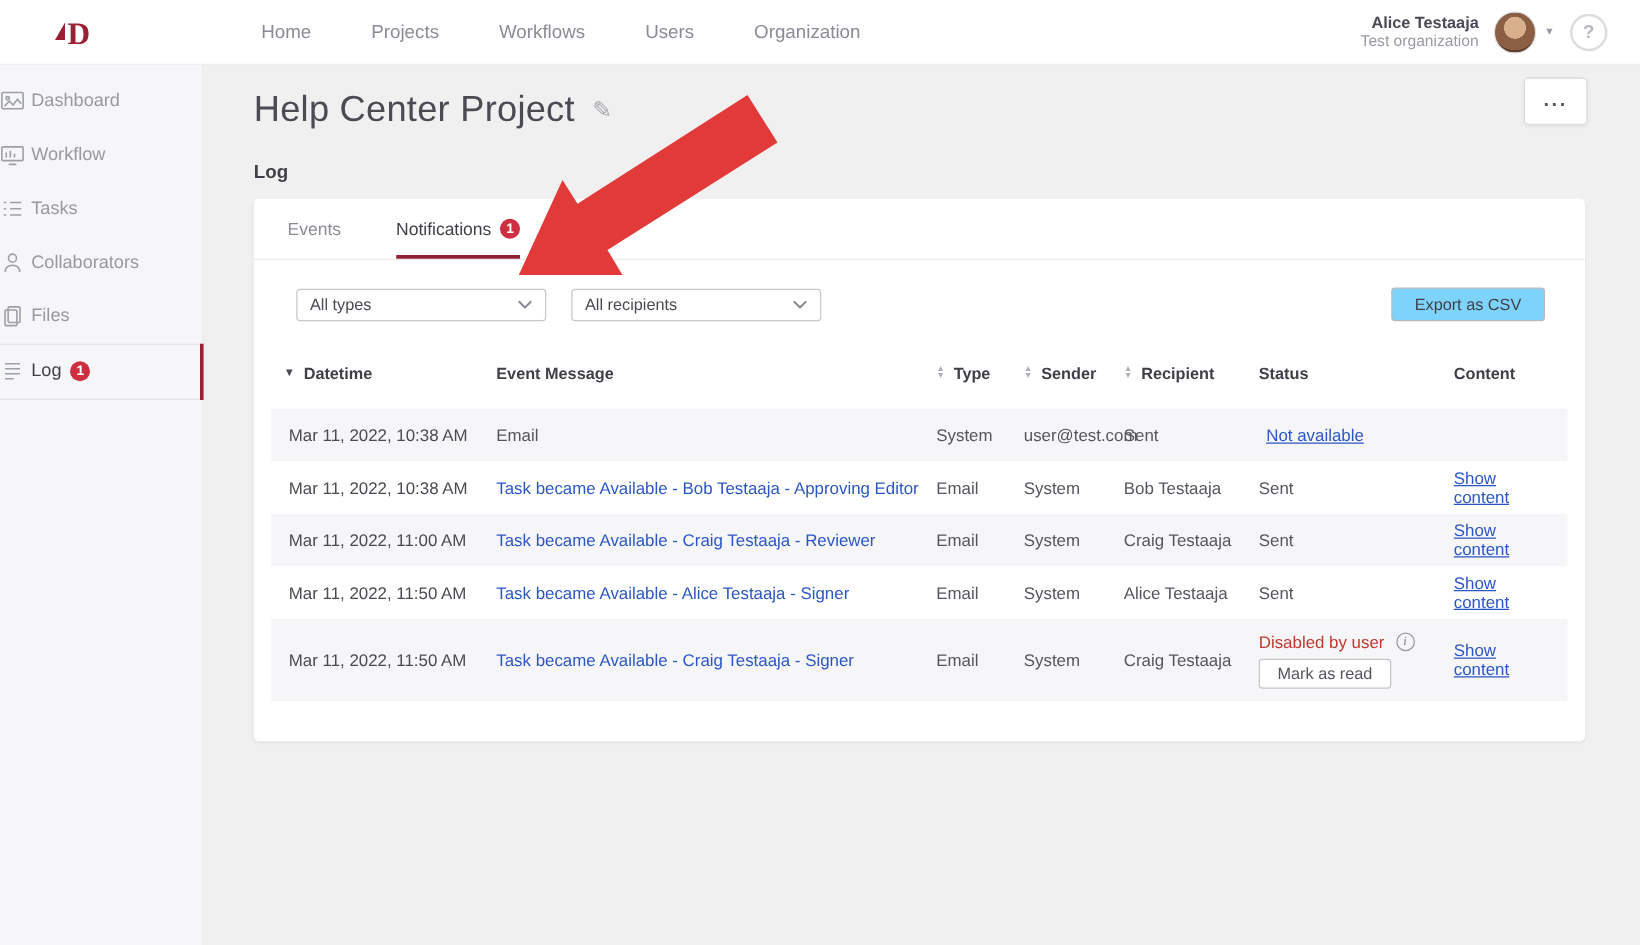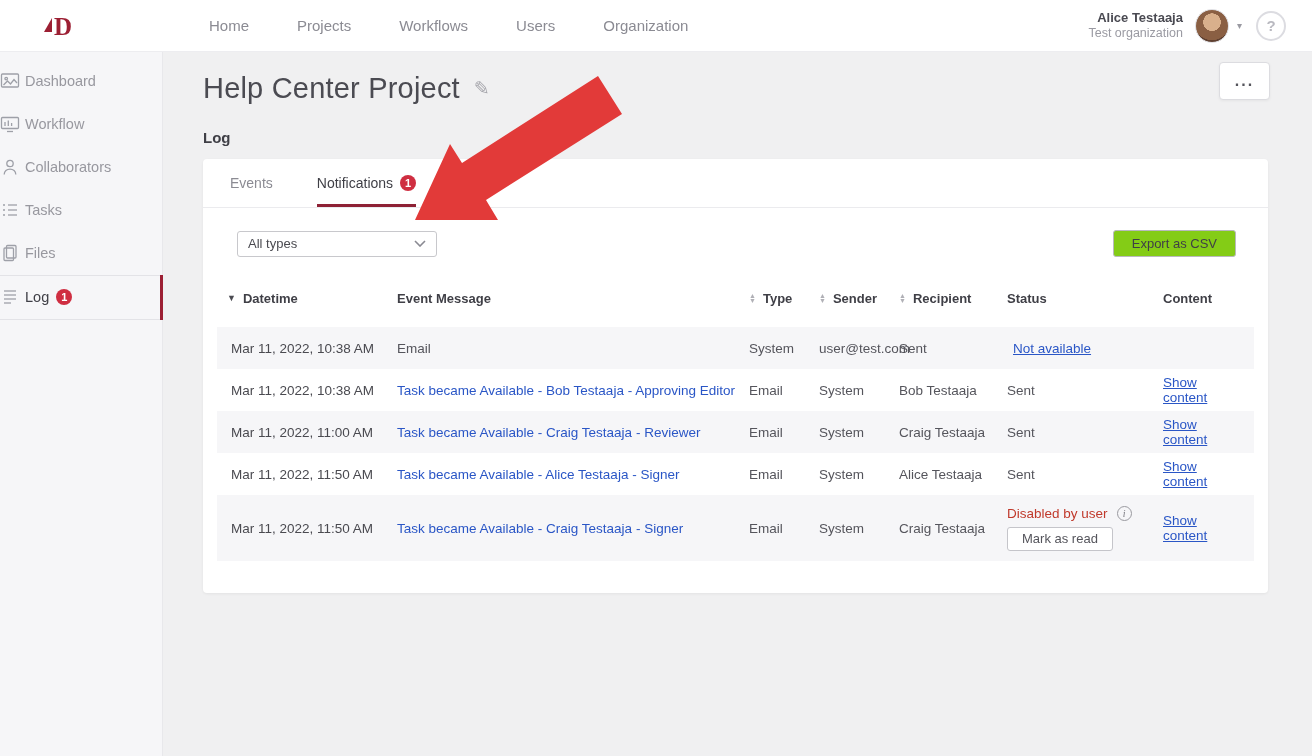--- a/index.html
+++ b/index.html
@@ -105,21 +105,21 @@
 
   .filters { display: flex; align-items: center; padding: 22px 32px 8px 34px; }
   .dropdown {
     width: 200px; height: 26px; border: 1px solid #c8c8cc; border-radius: 3px;
     background: #fff; display: flex; align-items: center; justify-content: space-between;
     padding: 0 10px; font-size: 13px; color: #4a4a50; cursor: pointer;
   }
   .dropdown + .dropdown { margin-left: 20px; }
   .export-btn {
     margin-left: auto; height: 27px; padding: 0 18px;
-    border: 1px solid #b9b9bd; border-radius: 3px; background: #84cc16;
+    border: 1px solid #b9b9bd; border-radius: 3px; background: #7dd3fc;
     font-size: 13px; color: #3f3f46; cursor: pointer;
     font-family: "Liberation Sans", "DejaVu Sans", sans-serif;
   }
 
   
   .tbl { margin: 4px 14px 0; padding-bottom: 32px; }
   .thead, .trow {
     display: grid;
     grid-template-columns: 180px 352px 70px 80px 108px 150px 1fr;
     align-items: center;
@@ -213,44 +213,44 @@
           <line x1="11.6" y1="12" x2="11.6" y2="9"></line>
           <line x1="7" y1="17.5" x2="13" y2="17.5"></line>
         </svg>
         <div class="side-label-row">
             <span class="side-label">Workflow</span>
           </div>
       </div>
 
       <div class="side-item">
         <svg class="side-icon" viewBox="0 0 20 20">
-          <circle cx="10" cy="6.5" r="3.2"></circle>
-          <path d="M4.2 17.5 c0-3.4 2.6-5.3 5.8-5.3 s5.8 1.9 5.8 5.3"></path>
-        </svg>
-        <div class="side-label-row">
-            <span class="side-label">Collaborators</span>
-          </div>
-      </div>
-
-      <div class="side-item">
-        <svg class="side-icon" viewBox="0 0 20 20">
           <line x1="3" y1="5" x2="5" y2="5"></line>
             <line x1="8" y1="5" x2="17" y2="5"></line>
           <line x1="3" y1="10" x2="5" y2="10"></line>
             <line x1="8" y1="10" x2="17" y2="10"></line>
           <line x1="3" y1="15" x2="5" y2="15"></line>
             <line x1="8" y1="15" x2="17" y2="15"></line>
         </svg>
         <div class="side-label-row">
             <span class="side-label">Tasks</span>
           </div>
       </div>
 
       <div class="side-item">
         <svg class="side-icon" viewBox="0 0 20 20">
+          <circle cx="10" cy="6.5" r="3.2"></circle>
+          <path d="M4.2 17.5 c0-3.4 2.6-5.3 5.8-5.3 s5.8 1.9 5.8 5.3"></path>
+        </svg>
+        <div class="side-label-row">
+            <span class="side-label">Collaborators</span>
+          </div>
+      </div>
+
+      <div class="side-item">
+        <svg class="side-icon" viewBox="0 0 20 20">
           <rect x="6.5" y="2.5" width="9.5" height="12.5" rx="1"></rect>
           <rect x="4" y="5" width="9.5" height="12.5" rx="1"></rect>
         </svg>
         <div class="side-label-row">
             <span class="side-label">Files</span>
           </div>
       </div>
 
       <div class="side-item active">
         <svg class="side-icon" viewBox="0 0 20 20">
@@ -285,20 +285,26 @@
           </div>
           <div class="tab active">
             <span>Notifications</span>
             <span class="badge">1</span>
           </div>
         </div>
 
         <div class="filters">
           <div class="dropdown">
             <span>All types</span>
+            <svg width="12" height="7">
+              <polyline points="1,1 6,6 11,1" stroke="#8a8a92" stroke-width="1.6" fill="none"></polyline>
+            </svg>
+          </div>
+          <div class="dropdown">
+            <span>All recipients</span>
             <svg width="12" height="7">
               <polyline points="1,1 6,6 11,1" stroke="#8a8a92" stroke-width="1.6" fill="none"></polyline>
             </svg>
           </div>
           <button class="export-btn">Export as CSV</button>
         </div>
 
         <div class="tbl">
           <div class="thead">
             <div class="th th-datetime">

